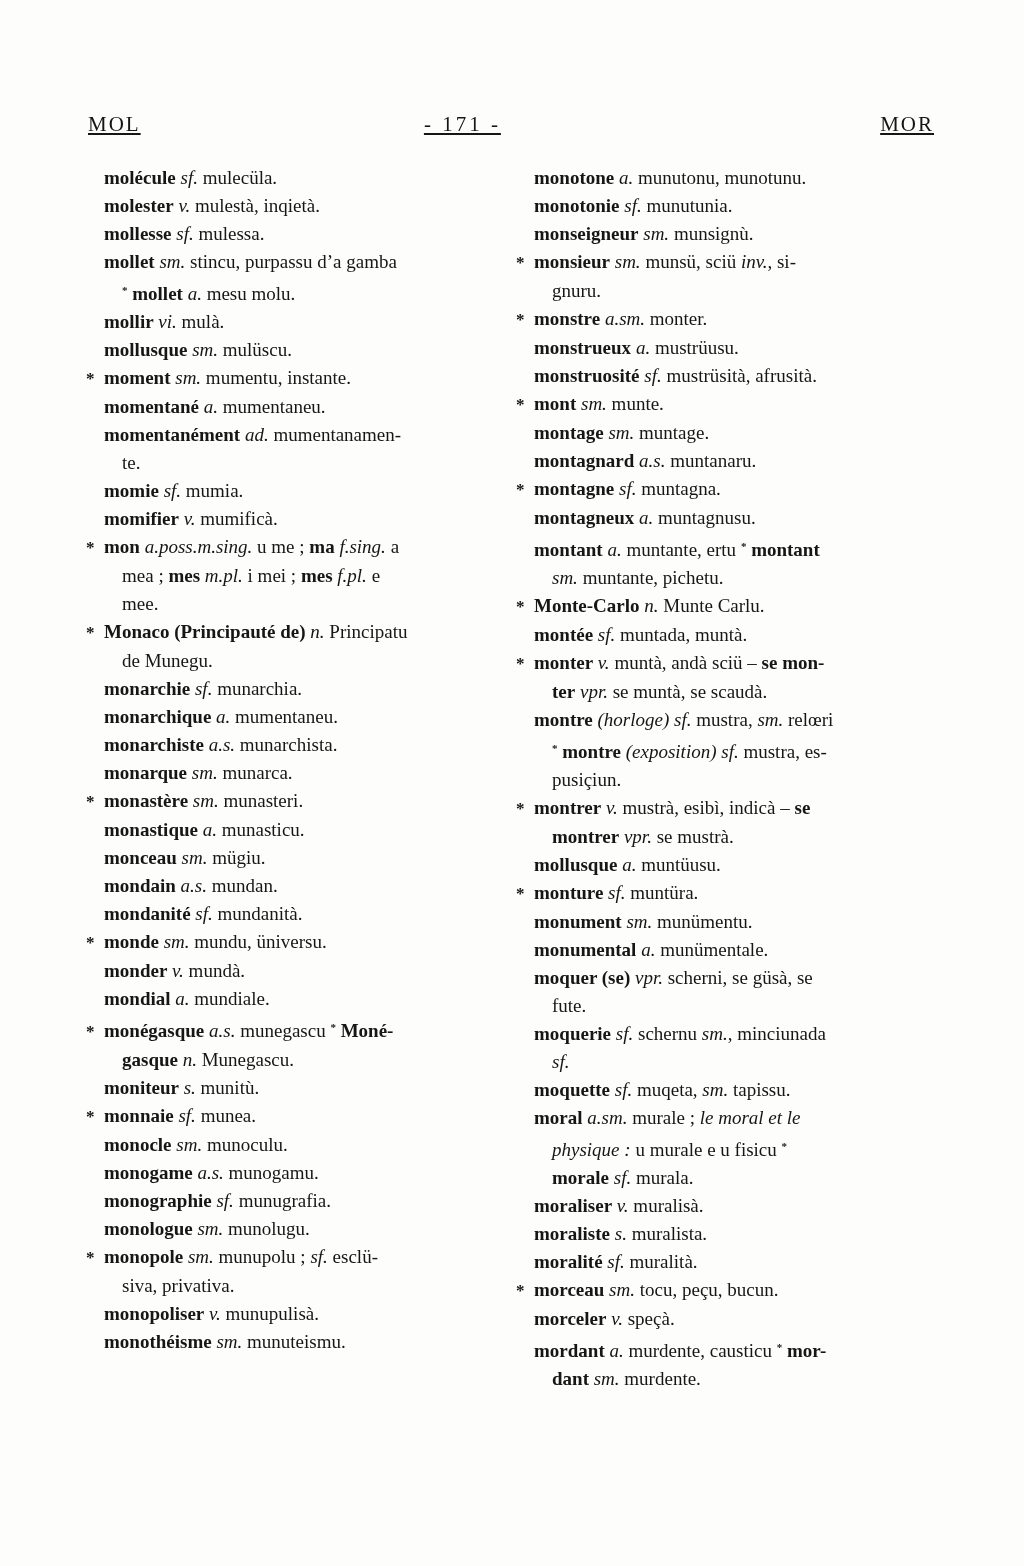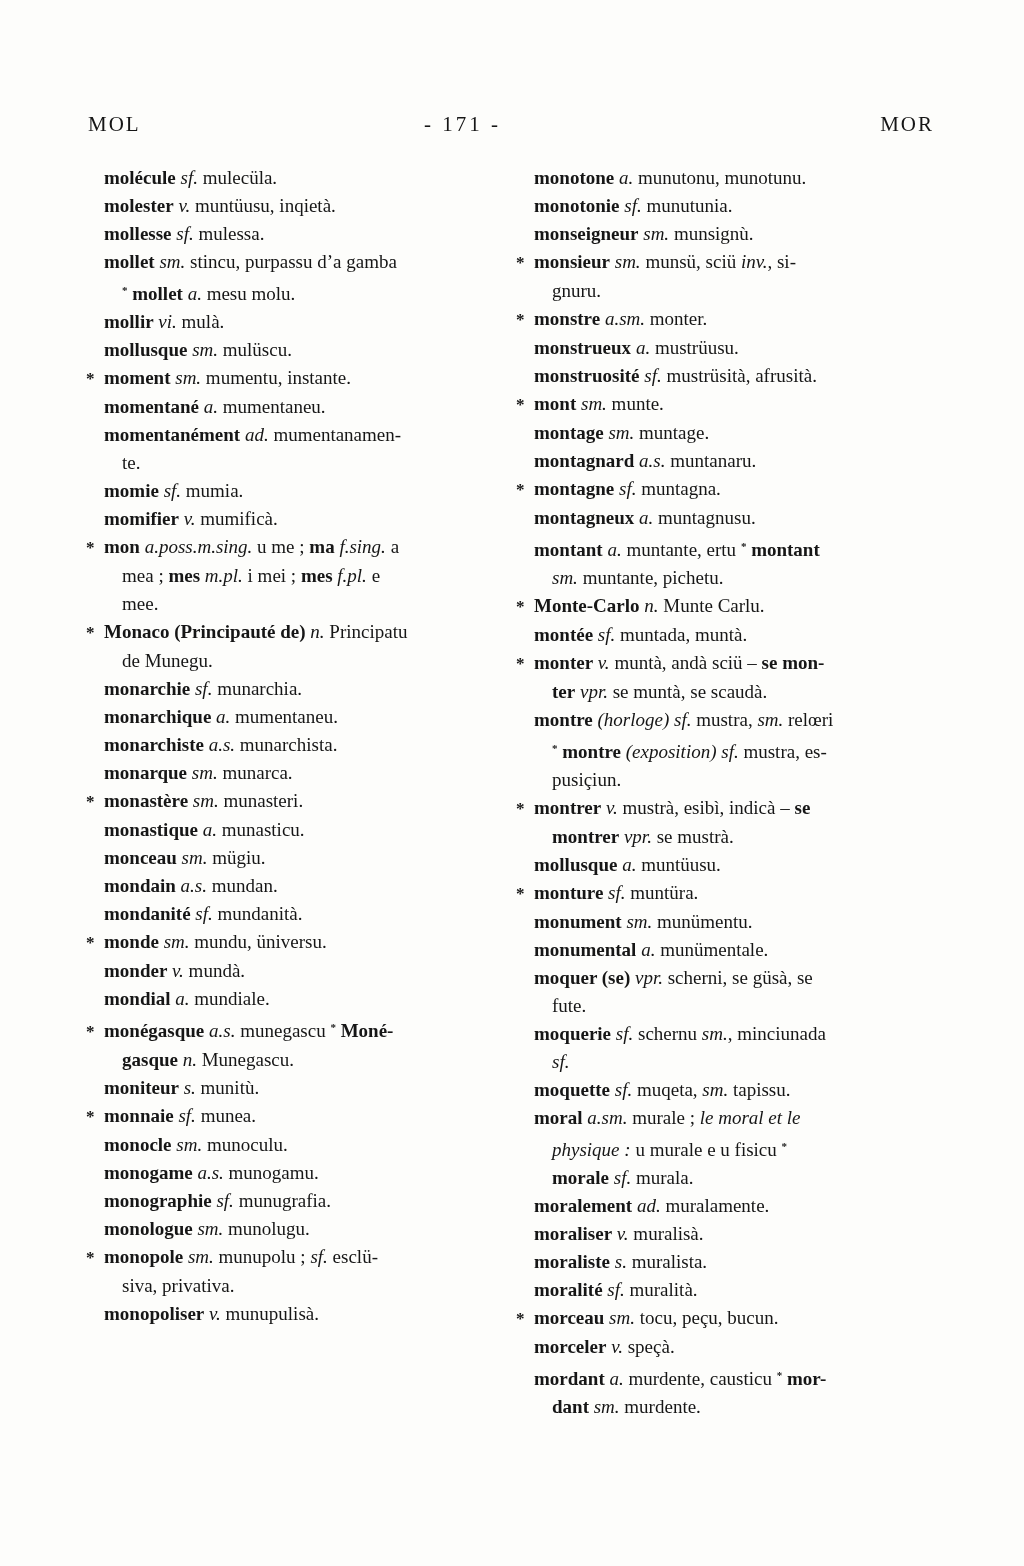--- a/index.html
+++ b/index.html
@@ -13,20 +13,21 @@
     overflow:hidden;
     box-sizing:border-box;
   }
   .header {
     display:flex;
     justify-content:space-between;
     align-items:baseline;
     padding:112px 90px 0 88px;
     font-size:21px;
     letter-spacing:2px;
+    text-decoration:underline;
   }
   .header .page-num { position:relative; left:-48px; letter-spacing:3px; }
   .columns {
     display:flex;
     gap:26px;
     padding:0 80px 0 86px;
     margin-top:27px;
     font-size:19px;
     line-height:28px;
   }
@@ -54,21 +55,21 @@
 
 <div class="page">
   <div class="header">
     <span class="guide">MOL</span>
     <span class="page-num">- 171 -</span>
     <span class="guide">MOR</span>
   </div>
   <div class="columns">
     <div class="col col-left">
         <div class="entry"><span class="star empty"></span><span class="seg-b">molécule</span><span class="seg-i"> sf.</span><span class="seg-r"> mulecüla.</span></div>
-        <div class="entry"><span class="star empty"></span><span class="seg-b">molester</span><span class="seg-i"> v.</span><span class="seg-r"> muntüusu, inqietà.</span></div>
+        <div class="entry"><span class="star empty"></span><span class="seg-b">molester</span><span class="seg-i"> v.</span><span class="seg-r"> mulestà, inqietà.</span></div>
         <div class="entry"><span class="star empty"></span><span class="seg-b">mollesse</span><span class="seg-i"> sf.</span><span class="seg-r"> mulessa.</span></div>
         <div class="entry"><span class="star empty"></span><span class="seg-b">mollet</span><span class="seg-i"> sm.</span><span class="seg-r"> stincu, purpassu d’a gamba</span><br><span class="seg-s">*</span><span class="seg-b"> mollet</span><span class="seg-i"> a.</span><span class="seg-r"> mesu molu.</span></div>
         <div class="entry"><span class="star empty"></span><span class="seg-b">mollir</span><span class="seg-i"> vi.</span><span class="seg-r"> mulà.</span></div>
         <div class="entry"><span class="star empty"></span><span class="seg-b">mollusque</span><span class="seg-i"> sm.</span><span class="seg-r"> mulüscu.</span></div>
         <div class="entry"><span class="star">*</span><span class="seg-b">moment</span><span class="seg-i"> sm.</span><span class="seg-r"> mumentu, instante.</span></div>
         <div class="entry"><span class="star empty"></span><span class="seg-b">momentané</span><span class="seg-i"> a.</span><span class="seg-r"> mumentaneu.</span></div>
         <div class="entry"><span class="star empty"></span><span class="seg-b">momentanément</span><span class="seg-i"> ad.</span><span class="seg-r"> mumentanamen-</span><br><span class="seg-r">te.</span></div>
         <div class="entry"><span class="star empty"></span><span class="seg-b">momie</span><span class="seg-i"> sf.</span><span class="seg-r"> mumia.</span></div>
         <div class="entry"><span class="star empty"></span><span class="seg-b">momifier</span><span class="seg-i"> v.</span><span class="seg-r"> mumificà.</span></div>
         <div class="entry"><span class="star">*</span><span class="seg-b">mon</span><span class="seg-i"> a.poss.m.sing.</span><span class="seg-r"> u me ; </span><span class="seg-b">ma</span><span class="seg-i"> f.sing.</span><span class="seg-r"> a</span><br><span class="seg-r">mea ; </span><span class="seg-b">mes</span><span class="seg-i"> m.pl.</span><span class="seg-r"> i mei ; </span><span class="seg-b">mes</span><span class="seg-i"> f.pl.</span><span class="seg-r"> e</span><br><span class="seg-r">mee.</span></div>
@@ -87,20 +88,21 @@
         <div class="entry"><span class="star empty"></span><span class="seg-b">mondial</span><span class="seg-i"> a.</span><span class="seg-r"> mundiale.</span></div>
         <div class="entry"><span class="star">*</span><span class="seg-b">monégasque</span><span class="seg-i"> a.s.</span><span class="seg-r"> munegascu </span><span class="seg-s">*</span><span class="seg-b"> Moné-</span><br><span class="seg-b">gasque</span><span class="seg-i"> n.</span><span class="seg-r"> Munegascu.</span></div>
         <div class="entry"><span class="star empty"></span><span class="seg-b">moniteur</span><span class="seg-i"> s.</span><span class="seg-r"> munitù.</span></div>
         <div class="entry"><span class="star">*</span><span class="seg-b">monnaie</span><span class="seg-i"> sf.</span><span class="seg-r"> munea.</span></div>
         <div class="entry"><span class="star empty"></span><span class="seg-b">monocle</span><span class="seg-i"> sm.</span><span class="seg-r"> munoculu.</span></div>
         <div class="entry"><span class="star empty"></span><span class="seg-b">monogame</span><span class="seg-i"> a.s.</span><span class="seg-r"> munogamu.</span></div>
         <div class="entry"><span class="star empty"></span><span class="seg-b">monographie</span><span class="seg-i"> sf.</span><span class="seg-r"> munugrafia.</span></div>
         <div class="entry"><span class="star empty"></span><span class="seg-b">monologue</span><span class="seg-i"> sm.</span><span class="seg-r"> munolugu.</span></div>
         <div class="entry"><span class="star">*</span><span class="seg-b">monopole</span><span class="seg-i"> sm.</span><span class="seg-r"> munupolu ; </span><span class="seg-i">sf.</span><span class="seg-r"> esclü-</span><br><span class="seg-r">siva, privativa.</span></div>
         <div class="entry"><span class="star empty"></span><span class="seg-b">monopoliser</span><span class="seg-i"> v.</span><span class="seg-r"> munupulisà.</span></div>
+        <div class="entry"><span class="star empty"></span><span class="seg-b">monothéisme</span><span class="seg-i"> sm.</span><span class="seg-r"> munuteismu.</span></div>
       </div>
     <div class="col col-right">
         <div class="entry"><span class="star empty"></span><span class="seg-b">monotone</span><span class="seg-i"> a.</span><span class="seg-r"> munutonu, munotunu.</span></div>
         <div class="entry"><span class="star empty"></span><span class="seg-b">monotonie</span><span class="seg-i"> sf.</span><span class="seg-r"> munutunia.</span></div>
         <div class="entry"><span class="star empty"></span><span class="seg-b">monseigneur</span><span class="seg-i"> sm.</span><span class="seg-r"> munsignù.</span></div>
         <div class="entry"><span class="star">*</span><span class="seg-b">monsieur</span><span class="seg-i"> sm.</span><span class="seg-r"> munsü, sciü </span><span class="seg-i">inv.</span><span class="seg-r">, si-</span><br><span class="seg-r">gnuru.</span></div>
         <div class="entry"><span class="star">*</span><span class="seg-b">monstre</span><span class="seg-i"> a.sm.</span><span class="seg-r"> monter.</span></div>
         <div class="entry"><span class="star empty"></span><span class="seg-b">monstrueux</span><span class="seg-i"> a.</span><span class="seg-r"> mustrüusu.</span></div>
         <div class="entry"><span class="star empty"></span><span class="seg-b">monstruosité</span><span class="seg-i"> sf.</span><span class="seg-r"> mustrüsità, afrusità.</span></div>
         <div class="entry"><span class="star">*</span><span class="seg-b">mont</span><span class="seg-i"> sm.</span><span class="seg-r"> munte.</span></div>
@@ -115,21 +117,20 @@
         <div class="entry"><span class="star empty"></span><span class="seg-b">montre</span><span class="seg-i"> (horloge) sf.</span><span class="seg-r"> mustra, </span><span class="seg-i">sm.</span><span class="seg-r"> relœri</span><br><span class="seg-s">*</span><span class="seg-b"> montre</span><span class="seg-i"> (exposition) sf.</span><span class="seg-r"> mustra, es-</span><br><span class="seg-r">pusiçiun.</span></div>
         <div class="entry"><span class="star">*</span><span class="seg-b">montrer</span><span class="seg-i"> v.</span><span class="seg-r"> mustrà, esibì, indicà – </span><span class="seg-b">se</span><br><span class="seg-b">montrer</span><span class="seg-i"> vpr.</span><span class="seg-r"> se mustrà.</span></div>
         <div class="entry"><span class="star empty"></span><span class="seg-b">mollusque</span><span class="seg-i"> a.</span><span class="seg-r"> muntüusu.</span></div>
         <div class="entry"><span class="star">*</span><span class="seg-b">monture</span><span class="seg-i"> sf.</span><span class="seg-r"> muntüra.</span></div>
         <div class="entry"><span class="star empty"></span><span class="seg-b">monument</span><span class="seg-i"> sm.</span><span class="seg-r"> munümentu.</span></div>
         <div class="entry"><span class="star empty"></span><span class="seg-b">monumental</span><span class="seg-i"> a.</span><span class="seg-r"> munümentale.</span></div>
         <div class="entry"><span class="star empty"></span><span class="seg-b">moquer (se)</span><span class="seg-i"> vpr.</span><span class="seg-r"> scherni, se güsà, se</span><br><span class="seg-r">fute.</span></div>
         <div class="entry"><span class="star empty"></span><span class="seg-b">moquerie</span><span class="seg-i"> sf.</span><span class="seg-r"> schernu </span><span class="seg-i">sm.</span><span class="seg-r">, minciunada</span><br><span class="seg-i">sf.</span></div>
         <div class="entry"><span class="star empty"></span><span class="seg-b">moquette</span><span class="seg-i"> sf.</span><span class="seg-r"> muqeta, </span><span class="seg-i">sm.</span><span class="seg-r"> tapissu.</span></div>
         <div class="entry"><span class="star empty"></span><span class="seg-b">moral</span><span class="seg-i"> a.sm.</span><span class="seg-r"> murale ; </span><span class="seg-i">le moral et le</span><br><span class="seg-i">physique :</span><span class="seg-r"> u murale e u fisicu </span><span class="seg-s">*</span><br><span class="seg-b">morale</span><span class="seg-i"> sf.</span><span class="seg-r"> murala.</span></div>
-        <div class="entry"><span class="star empty"></span><span class="seg-b">moralement</span><span class="seg-i"> ad.</span><span class="seg-r"> muralamente.</span></div>
         <div class="entry"><span class="star empty"></span><span class="seg-b">moraliser</span><span class="seg-i"> v.</span><span class="seg-r"> muralisà.</span></div>
         <div class="entry"><span class="star empty"></span><span class="seg-b">moraliste</span><span class="seg-i"> s.</span><span class="seg-r"> muralista.</span></div>
         <div class="entry"><span class="star empty"></span><span class="seg-b">moralité</span><span class="seg-i"> sf.</span><span class="seg-r"> muralità.</span></div>
         <div class="entry"><span class="star">*</span><span class="seg-b">morceau</span><span class="seg-i"> sm.</span><span class="seg-r"> tocu, peçu, bucun.</span></div>
         <div class="entry"><span class="star empty"></span><span class="seg-b">morceler</span><span class="seg-i"> v.</span><span class="seg-r"> speçà.</span></div>
         <div class="entry"><span class="star empty"></span><span class="seg-b">mordant</span><span class="seg-i"> a.</span><span class="seg-r"> murdente, causticu </span><span class="seg-s">*</span><span class="seg-b"> mor-</span><br><span class="seg-b">dant</span><span class="seg-i"> sm.</span><span class="seg-r"> murdente.</span></div>
       </div>
   </div>
 </div>
 

